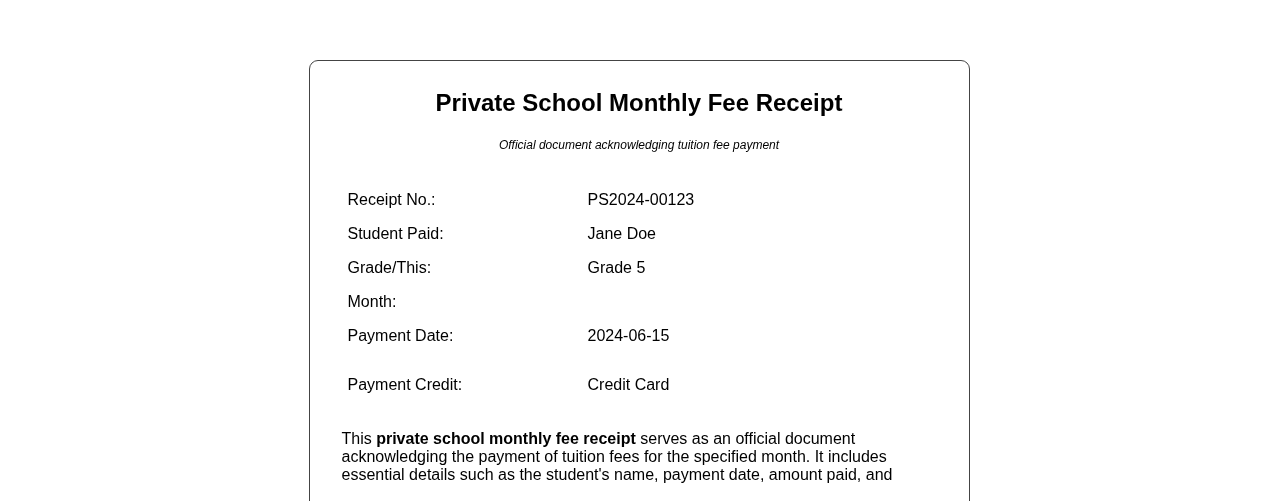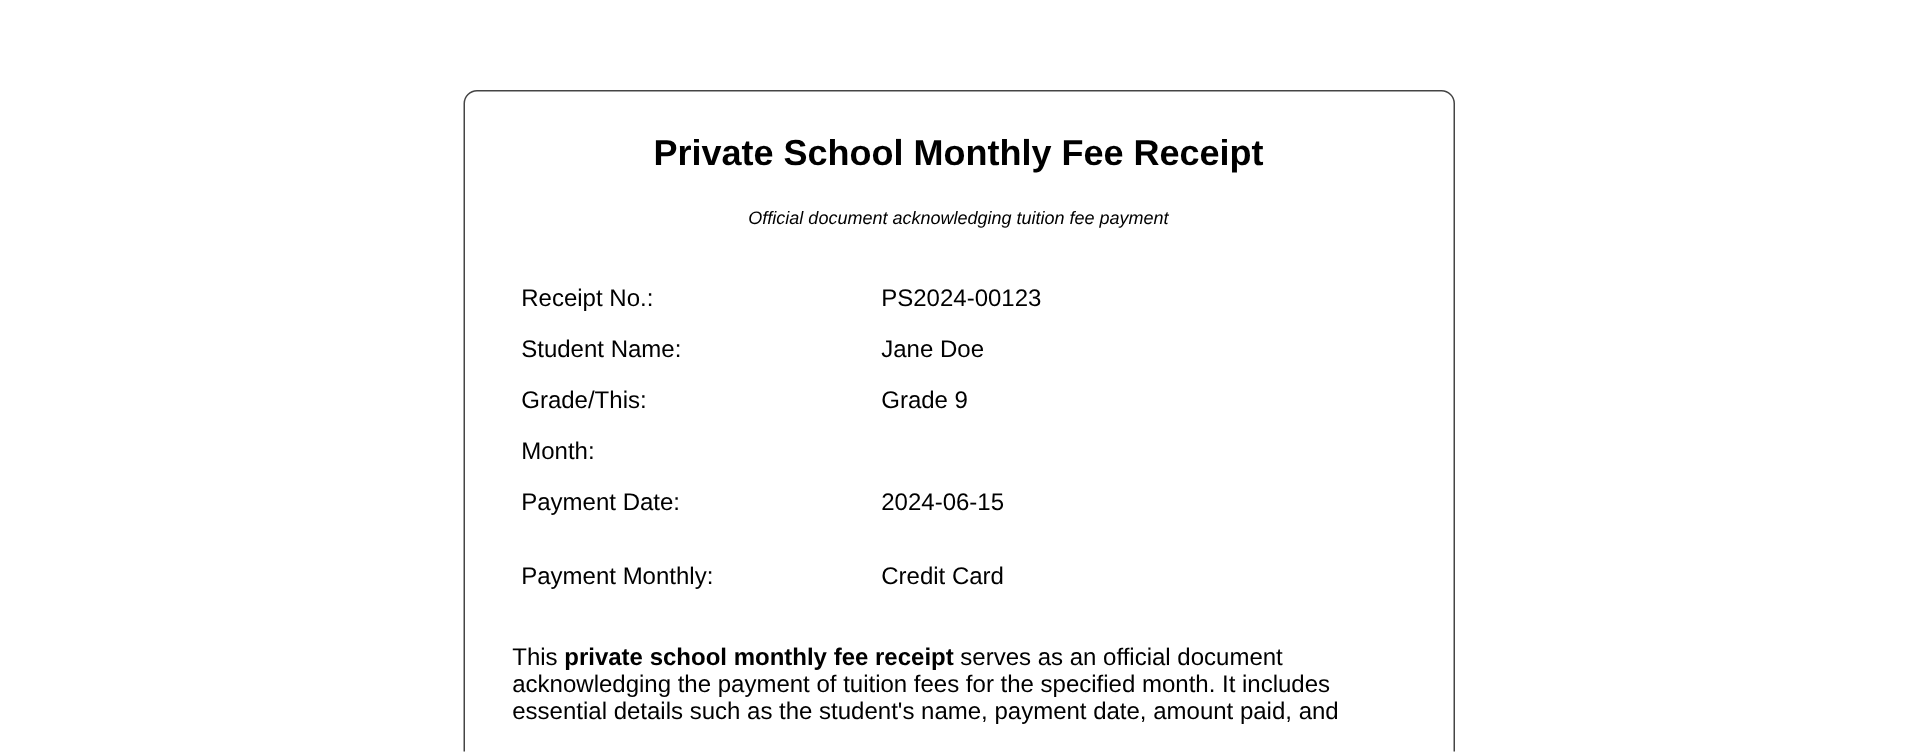--- a/index.html
+++ b/index.html
@@ -84,43 +84,43 @@
   <p class="document-subtitle">Official document acknowledging tuition fee payment</p>
 
   <div class="fields">
 
     <div class="field-row">
       <span class="field-label">Receipt No.:</span>
       <span class="field-value">PS2024-00123</span>
     </div>
 
     <div class="field-row">
-      <span class="field-label">Student Name:</span>
+      <span class="field-label">Student Paid:</span>
       <span class="field-value">Jane Doe</span>
     </div>
 
     <div class="field-row">
       <span class="field-label">Grade/This:</span>
-      <span class="field-value">Grade 9</span>
+      <span class="field-value">Grade 5</span>
     </div>
 
     <div class="field-row">
       <span class="field-label">Month:</span>
     </div>
 
     <div class="field-row">
       <span class="field-label">Payment Date:</span>
       <span class="field-value">2024-06-15</span>
     </div>
 
     <div class="field-row">
     </div>
 
     <div class="field-row">
-      <span class="field-label">Payment Monthly:</span>
+      <span class="field-label">Payment Credit:</span>
       <span class="field-value">Credit Card</span>
     </div>
 
   </div>
 
   <p class="receipt-description"><span>This </span><span class="bold-phrase">private school monthly fee receipt</span><span> serves as an official document acknowledging the payment of tuition fees for the specified month. It includes essential details such as the student's name, payment date, amount paid, and</span></p>
 
 </div>
 
 </body></html>

